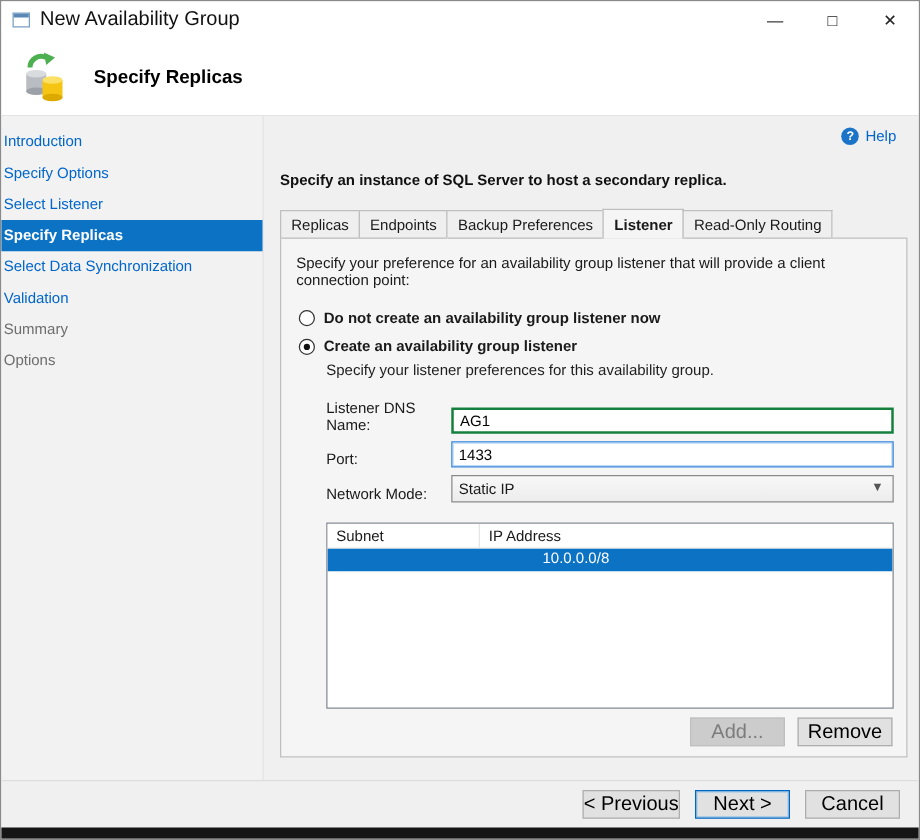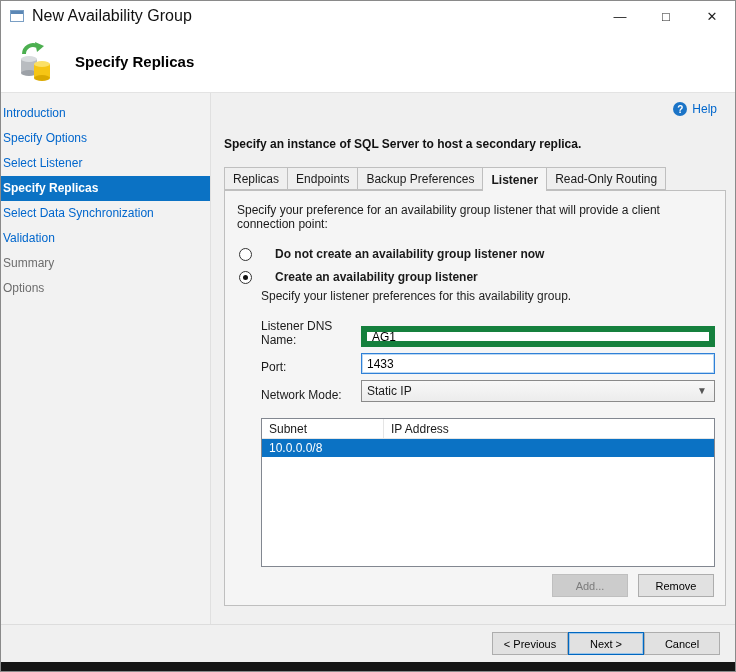--- a/index.html
+++ b/index.html
@@ -28,56 +28,56 @@
   .side-item.muted { color: #6e6e6e; }
 
   .content { flex: 1 1 auto; position: relative; background: #f0f0f0; padding: 0 9px 0 11px; }
   .help-link { position: absolute; top: 9px; right: 18px; display: flex; align-items: center; gap: 5px; cursor: default; }
   .help-q { width: 14px; height: 14px; border-radius: 50%; background: #1b74c7; color: #fff; font-size: 10px; font-weight: bold; display: flex; align-items: center; justify-content: center; }
   .help-text { color: #0066cc; }
 
   .instruction { margin: 44px 0 0 2px; font-weight: bold; color: #111; }
 
   
-  .tabs { display: flex; margin: 16px 0 0 2px; position: relative; z-index: 2; align-items: flex-start; }
+  .tabs { display: flex; margin: 16px 0 0 2px; position: relative; z-index: 2; align-items: center; }
   .tab { padding: 4px 8px 4px; border: 1px solid #bfbfbf; border-bottom: none; background: #efefef; margin-right: -1px; cursor: default; }
   .tab.active { background: #f5f5f5; font-weight: bold; padding-top: 5px; }
   .tab:not(.active) { box-shadow: inset 0 -1px 0 #bfbfbf; }
 
   .tab-panel { margin-left: 2px; margin-top: -1px; border: 1px solid #bfbfbf; background: #f5f5f5; height: 416px; padding: 10px 10px 8px 10px; display: flex; flex-direction: column; }
   .panel-intro { margin: 2px 0 10px 2px; color: #1a1a1a; }
 
   .option { display: flex; align-items: center; gap: 7px; margin: 6px 0 3px 4px; }
   .radio { width: 13px; height: 13px; border-radius: 50%; border: 1px solid #333; background: #fff; position: relative; flex: 0 0 auto; }
   .radio.checked::after { content: ''; position: absolute; left: 3px; top: 3px; width: 5px; height: 5px; border-radius: 50%; background: #111; }
-  .option-label { font-weight: bold; margin-left: 16px; }
+  .option-label { font-weight: bold; }
   .option-desc { margin: 2px 0 10px 26px; color: #1e1e1e; }
 
   .fields { margin: 6px 0 0 26px; }
   .field-row { display: flex; align-items: flex-end; margin-bottom: 6px; }
   .field-label { width: 100px; flex: 0 0 auto; }
-  .text-input { flex: 1 1 auto; height: 21px; border: 6px solid #15803d; background: #fff; font-family: "Liberation Sans", sans-serif; font-size: 12px; padding: 0 5px; outline: none; }
+  .text-input { flex: 1 1 auto; height: 21px; border: 2px solid #15803d; background: #fff; font-family: "Liberation Sans", sans-serif; font-size: 12px; padding: 0 5px; outline: none; }
   .text-input.focused { border: 1px solid #2f80d7; box-shadow: 0 0 0 1px #bcd9f3 inset; }
   .combo { flex: 1 1 auto; height: 22px; border: 1px solid #8a8a8a; background: linear-gradient(#f8f8f8, #ececec); display: flex; align-items: center; padding: 0 5px; position: relative; }
   .combo-chevron { position: absolute; right: 7px; top: 4px; color: #555; font-size: 10px; }
 
   .ip-table { margin: 10px 0 0 26px; border: 1px solid #828790; background: #fff; height: 178px; display: flex; flex-direction: column; overflow: hidden; }
   .tbl-header { display: flex; height: 20px; align-items: center; border-bottom: 1px solid #e5e5e5; background: #ffffff; flex: 0 0 auto; }
   .tbl-header .col1 { border-right: 1px solid #e5e5e5; height: 100%; display: flex; align-items: center; }
   .col1 { width: 122px; flex: 0 0 auto; padding-left: 7px; }
   .col2 { flex: 1 1 auto; padding-left: 7px; }
   .tbl-row { display: flex; height: 18px; align-items: center; flex: 0 0 auto; }
-  .tbl-row.selected { background: #0b72c4; color: #fff; }
+  .tbl-row.selected { background: #0b72c4; color: #fff; flex-direction: column; }
 
   .panel-actions { display: flex; justify-content: flex-end; gap: 10px; margin-top: 7px; padding-right: 1px; }
-  .btn { min-width: 76px; height: 23px; background: #e1e1e1; border: 1px solid #adadad; font-family: "Liberation Sans", sans-serif; font-size: 11px; color: #000; display: inline-flex; align-items: center; justify-content: center; cursor: default; }
+  .btn { min-width: 76px; height: 23px; background: #e1e1e1; border: 1px solid #adadad; font-family: "Liberation Sans", sans-serif; font-size: 16px; color: #000; display: inline-flex; align-items: center; justify-content: center; cursor: default; }
   .btn.disabled { background: #cccccc; border-color: #bfbfbf; color: #7c7c7c; }
 
   
-  .footer { height: 38px; flex: 0 0 auto; background: #f0f0f0; border-top: 1px solid #dddddd; display: flex; align-items: center; justify-content: flex-end; padding-right: 15px; }
+  .footer { height: 38px; flex: 0 0 auto; background: #f0f0f0; border-top: 1px solid #dddddd; display: flex; align-items: center; justify-content: flex-end; gap: 12px; padding-right: 15px; }
   .btn.default { border: 1px solid #0067c0; box-shadow: 0 0 0 1px #9cc5e8 inset; }
   .desktop-strip { height: 9px; flex: 0 0 auto; background: #151515; }
 </style>
 </head>
 <body>
 
 <div class="window">
 
   <div class="titlebar">
     <span class="app-icon"></span>

